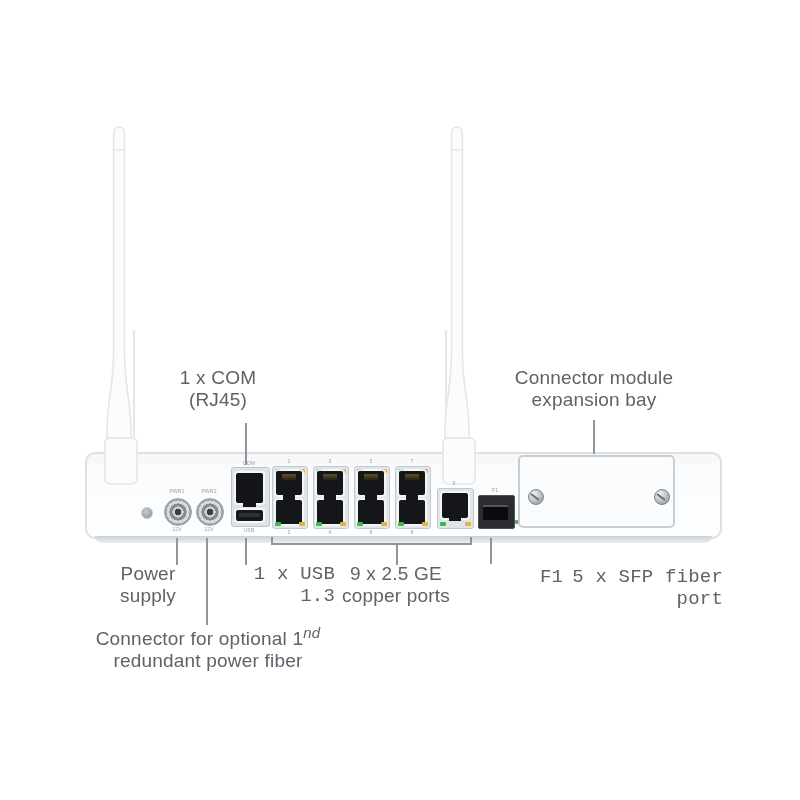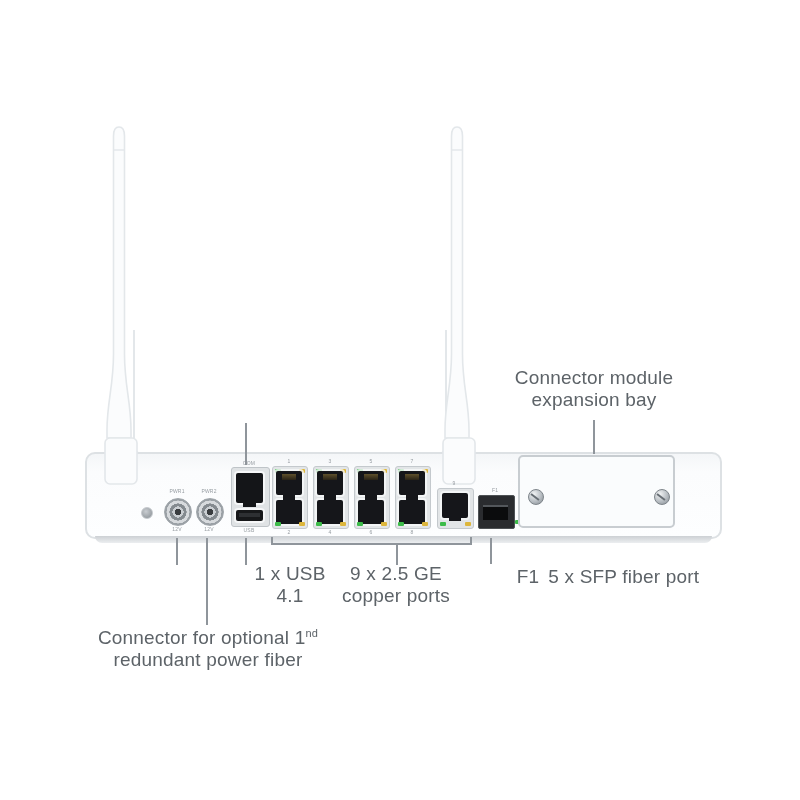--- a/index.html
+++ b/index.html
@@ -91,22 +91,22 @@
     background:#676e74;transform:rotate(38deg);}
   .screw.s1{left:8px;} .screw.s2{left:134px;}
 
   
   .vline{position:absolute;width:2px;background:#8f959b;z-index:6;}
   .hline{position:absolute;height:2px;background:#8f959b;z-index:6;}
 
   
   .lbl{position:absolute;font-size:19px;line-height:22px;letter-spacing:.2px;
     color:#5d6368;text-align:center;z-index:6;}
-  .lbl.left-align{text-align:center;}
-  .lbl sup{font-size:11px;}
+  .lbl.left-align{text-align:right;font-family:Liberation Mono, monospace;}
+  .lbl sup{font-size:15px;font-style:italic;}
   .sfp-prefix{margin-right:9px;}
 
   
   .plabel{position:absolute;width:22px;font-size:5px;line-height:6px;color:#979da2;
     text-align:center;z-index:6;letter-spacing:.2px;}
 </style>
 </head>
 <body>
 
 <div class="scene">
@@ -205,30 +205,38 @@
   <div class="vline" style="left:593px;top:420px;height:34px;"></div>
   <div class="vline" style="left:176px;top:538px;height:27px;"></div>
   <div class="vline" style="left:206px;top:538px;height:87px;"></div>
   <div class="vline" style="left:245px;top:538px;height:27px;"></div>
   <div class="hline" style="left:271px;top:543px;width:201px;"></div>
   <div class="vline" style="left:271px;top:537px;height:8px;"></div>
   <div class="vline" style="left:470px;top:537px;height:8px;"></div>
   <div class="vline" style="left:396px;top:543px;height:22px;"></div>
   <div class="vline" style="left:490px;top:538px;height:26px;"></div>
 
+  <div class="lbl" style="left:150px;top:367px;width:136px;">
+    <div>1 x COM</div>
+    <div>(RJ45)</div>
+  </div>
 
   <div class="lbl" style="left:504px;top:367px;width:180px;">
     <div>Connector module</div>
     <div>expansion bay</div>
   </div>
 
+  <div class="lbl" style="left:98px;top:563px;width:100px;">
+    <div>Power</div>
+    <div>supply</div>
+  </div>
 
   <div class="lbl left-align" style="left:245px;top:563px;width:90px;">
     <div>1 x USB</div>
-    <div>4.1</div>
+    <div>1.3</div>
   </div>
 
   <div class="lbl" style="left:326px;top:563px;width:140px;">
     <div>9 x 2.5 GE</div>
     <div>copper ports</div>
   </div>
 
   <div class="lbl left-align" style="left:493px;top:566px;width:230px;">
     <span class="sfp-prefix">F1</span><span>5 x SFP fiber port</span>
   </div>

